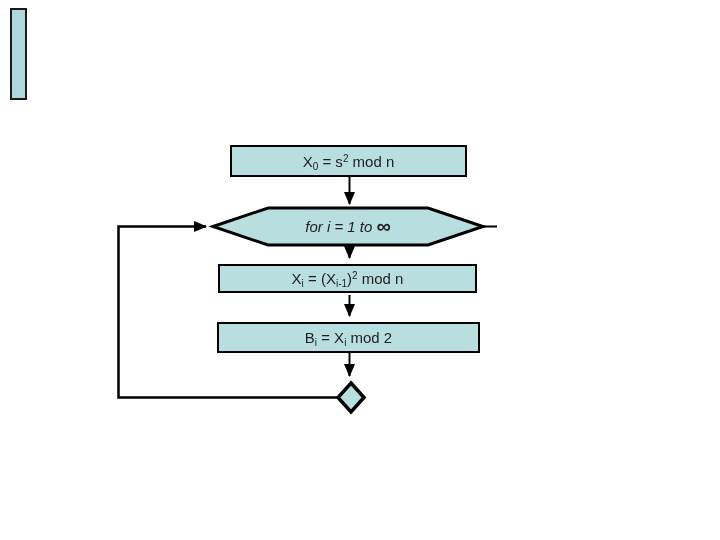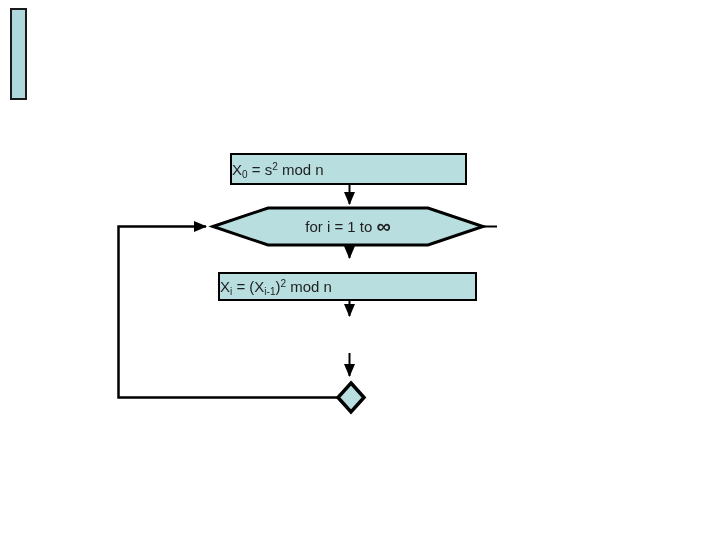--- a/index.html
+++ b/index.html
@@ -12,40 +12,40 @@
   .accent-bar{
     position:absolute;left:10px;top:8px;width:17px;height:92px;
     background:var(--accent-bar-fill,#aed8db);
     border:2px solid #1a1a1a;box-sizing:border-box;
   }
 
   .node{position:absolute;box-sizing:border-box;}
   .proc{
     background:var(--node-fill,#b8dee0);
     border:2px solid var(--node-border,#000);
-    display:flex;align-items:center;margin-top:8px;
+    display:flex;align-items:center;justify-content:center;
   }
   .lbl{
     font-size:15px;color:#1f1f1f;white-space:nowrap;line-height:1;
   }
   .lbl sub,.lbl sup{
     font-size:10px;line-height:0;position:relative;vertical-align:baseline;
   }
   .lbl sub{top:3px;}
   .lbl sup{top:-5px;}
   .lbl .inf{font-size:20px;font-weight:700;line-height:0;position:relative;top:1px;}
 
   .shape-svg{position:absolute;left:0;top:0;overflow:visible;}
   .shape-svg polygon{
     fill:var(--node-fill,#b8dee0);
     stroke:var(--node-border,#000);
   }
   .hex-label{
     position:absolute;left:0;top:0;width:100%;height:100%;
-    display:flex;align-items:center;justify-content:center;
+    display:flex;align-items:center;justify-content:center;font-style:italic;
   }
 
   .connectors{position:absolute;left:0;top:0;pointer-events:none;}
   .connectors .c{stroke:var(--connector,#000);stroke-width:2;fill:none;}
   .connectors .thick{stroke-width:2.5;}
 </style>
 </head>
 <body>
 
 <div class="canvas">
@@ -76,20 +76,23 @@
     </svg>
     <div class="hex-label">
       <span class="lbl"><span>for i = 1 to </span><span class="inf">∞</span></span>
     </div>
   </div>
 
   <div class="node proc" style="left:218px;top:264px;width:259px;height:29px;">
     <span class="lbl"><span>X</span><sub>i</sub><span> = (X</span><sub>i-1</sub><span>)</span><sup>2</sup><span> mod n</span></span>
   </div>
 
+  <div class="node proc" style="left:217px;top:322px;width:263px;height:31px;">
+    <span class="lbl"><span>B</span><sub>i</sub><span> = X</span><sub>i</sub><span> mod 2</span></span>
+  </div>
 
   <div class="node" style="left:336px;top:381px;width:30px;height:33px;">
     <svg class="shape-svg" width="30" height="33" viewBox="0 0 30 33">
       <polygon points="15,2 28,16.5 15,31 2,16.5" stroke-width="3.5"></polygon>
     </svg>
   </div>
 
 </div>
 
 </body></html>

